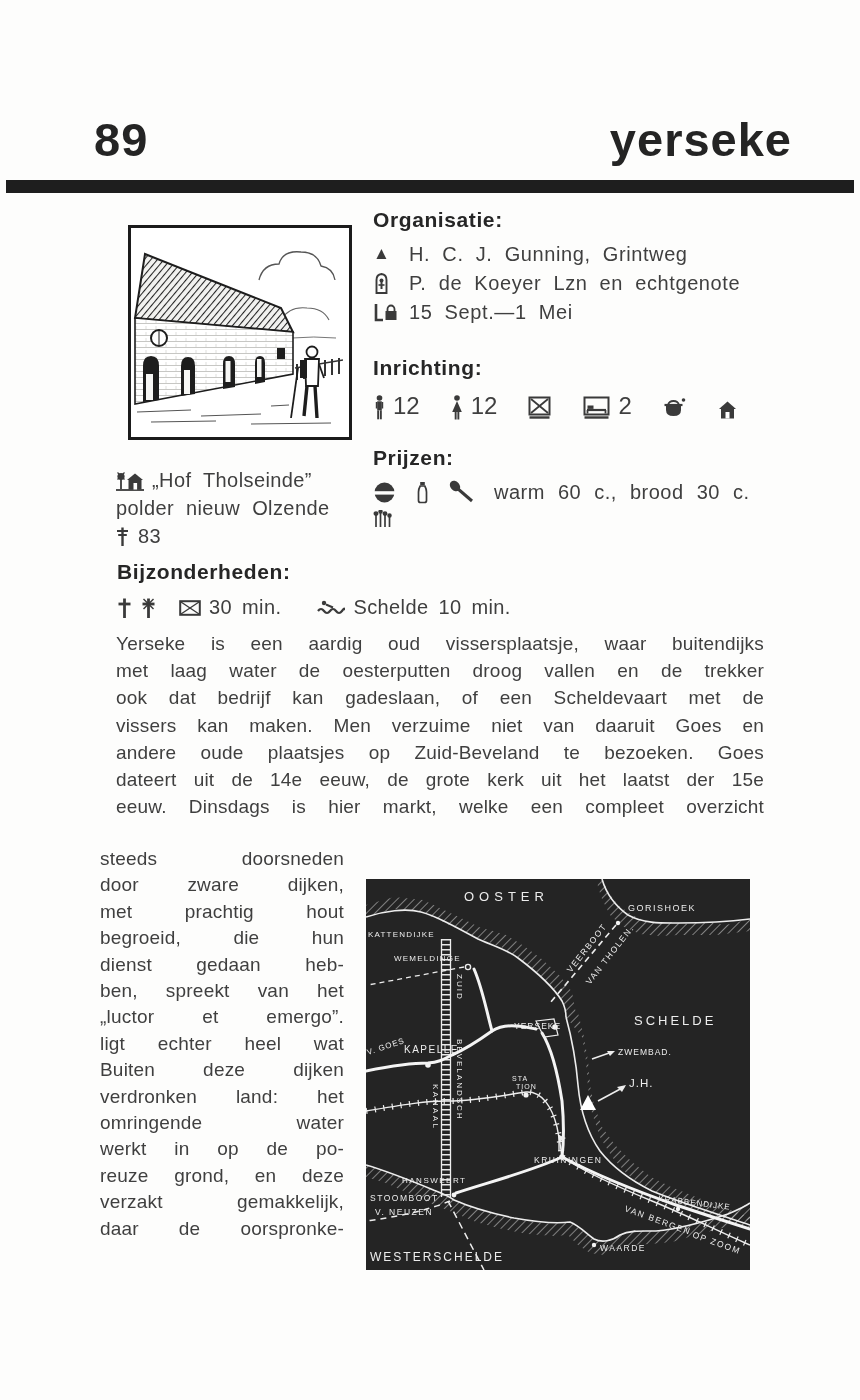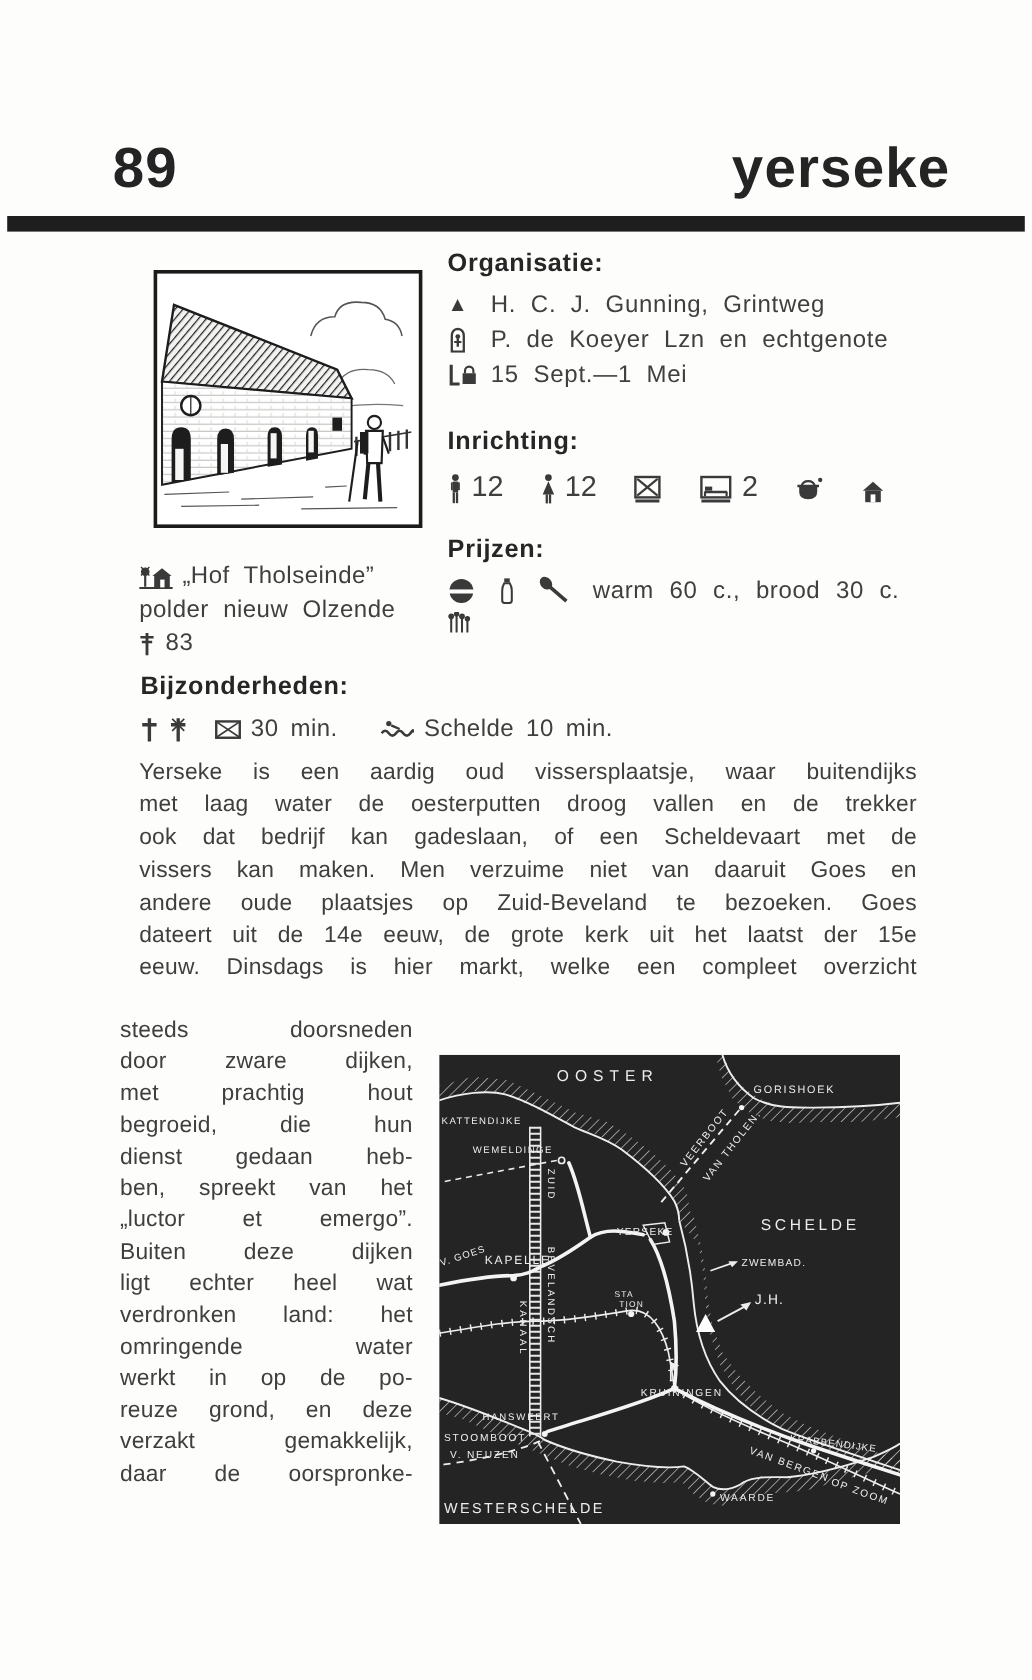--- a/index.html
+++ b/index.html
@@ -312,22 +312,22 @@
 </div>
 
 <div class="abs colpara" style="left:100px;top:846px;width:244px">
   <div class="jline">steeds doorsneden</div>
   <div class="jline">door zware dijken,</div>
   <div class="jline">met prachtig hout</div>
   <div class="jline">begroeid, die hun</div>
   <div class="jline">dienst gedaan heb-</div>
   <div class="jline">ben, spreekt van het</div>
   <div class="jline">„luctor et emergo”.</div>
+  <div class="jline">ligt echter heel wat</div>
   <div class="jline">Buiten deze dijken</div>
-  <div class="jline">ligt echter heel wat</div>
   <div class="jline">verdronken land: het</div>
   <div class="jline">omringende water</div>
   <div class="jline">werkt in op de po-</div>
   <div class="jline">reuze grond, en deze</div>
   <div class="jline">verzakt gemakkelijk,</div>
   <div class="jline">daar de oorspronke-</div>
 </div>
 
 <div class="abs" style="left:366px;top:879px;width:384px;height:391px">
   <svg width="384" height="391" viewBox="0 0 384 391" style="font-family:'Liberation Sans',sans-serif">

